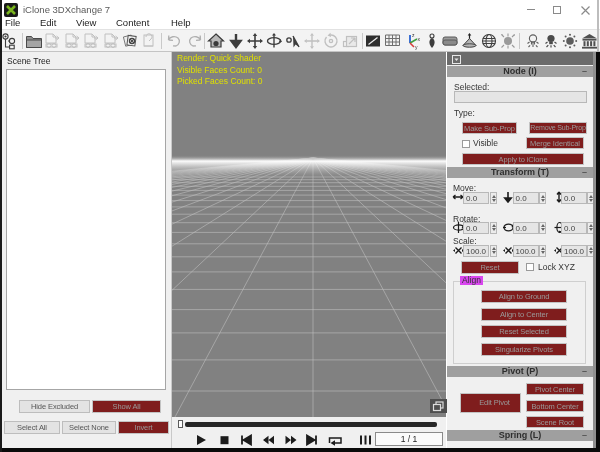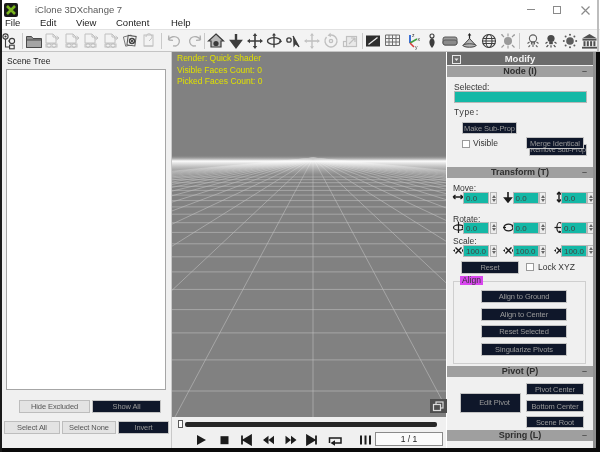--- a/index.html
+++ b/index.html
@@ -1,37 +1,37 @@
 <!DOCTYPE html>
 <html><head><meta charset="utf-8"><style>
 *{margin:0;padding:0;box-sizing:border-box;}
 html,body{width:600px;height:452px;overflow:hidden;background:#000;font-family:"Liberation Sans",sans-serif;}
 .abs{position:absolute;}
 #win{position:absolute;left:0;top:0;width:600px;height:452px;background:#fff;}
 .btn{position:absolute;background:#e3e3e3;border:1px solid #bdbdbd;font-size:7.5px;letter-spacing:-0.1px;color:#555;text-align:center;font-family:"Liberation Sans",sans-serif;line-height:11px;white-space:nowrap;overflow:hidden;}
-.btn.dis{color:#9a9a9a;background:#0f172a;border-color:#c3c3c3;}
+.btn.dis{color:#9a9a9a;background:#7f1d1d;border-color:#c3c3c3;}
 .hdr{position:absolute;left:447px;width:146px;height:11px;background:#9f9f9f;font-size:9px;font-weight:bold;color:#2e2e2e;text-align:center;line-height:11px;}
 .hdr .mm{position:absolute;right:6px;top:0;font-weight:bold;color:#555;}
 .lbl{position:absolute;font-size:8.5px;color:#333;line-height:8.5px;white-space:nowrap;}
-.inp{position:absolute;background:#14b8a6;border:1px solid #b8b8b8;font-size:8px;color:#444;white-space:nowrap;overflow:hidden;}
+.inp{position:absolute;background:#e5e5e5;border:1px solid #b8b8b8;font-size:8px;color:#444;white-space:nowrap;overflow:hidden;}
 .spin{position:absolute;width:7px;background:#ececec;border:1px solid #b8b8b8;}
 .spin:before{content:"";position:absolute;left:1px;top:1.5px;border-left:2.5px solid transparent;border-right:2.5px solid transparent;border-bottom:3px solid #666;}
 .spin:after{content:"";position:absolute;left:1px;bottom:1.5px;border-left:2.5px solid transparent;border-right:2.5px solid transparent;border-top:3px solid #666;}
 .sep{position:absolute;top:33px;height:16px;width:1px;background:#c9c9c9;}
 .ticon{position:absolute;top:32px;width:18px;height:18px;}
 svg{display:block;}
 </style></head><body>
 <div id="win">
 
 <div class="abs" style="left:0;top:0;width:600px;height:16px;background:#fff;"></div>
 <svg class="abs" style="left:4px;top:3px;" width="14" height="14" viewBox="0 0 14 14">
       <rect x="0" y="0" width="14" height="14" rx="2" fill="#1a1a1a"></rect>
       <path d="M3 3 L11 11 M11 3 L3 11" stroke="#7ab51d" stroke-width="2.6"></path>
     </svg>
-<div class="abs" style="left:35px;top:4px;font-size:9.5px;color:#5a5a5a;">iClone 3DXchange 7</div>
+<div class="abs" style="left:23px;top:4px;font-size:9.5px;color:#5a5a5a;">iClone 3DXchange 7</div>
 <div class="abs" style="left:527px;top:9px;width:8px;height:1.2px;background:#8a8a8a;"></div>
 <div class="abs" style="left:553px;top:6px;width:8px;height:8px;border:1.2px solid #8a8a8a;"></div>
 <svg class="abs" style="left:581px;top:6px;" width="9" height="9" viewBox="0 0 9 9">
       <path d="M0.5 0.5 L8.5 8.5 M8.5 0.5 L0.5 8.5" stroke="#8a8a8a" stroke-width="1.2"></path>
     </svg>
 
 <div class="abs" style="left:5px;top:17px;font-size:9.5px;color:#222;">File</div>
 <div class="abs" style="left:40px;top:17px;font-size:9.5px;color:#222;">Edit</div>
 <div class="abs" style="left:76px;top:17px;font-size:9.5px;color:#222;">View</div>
 <div class="abs" style="left:116px;top:17px;font-size:9.5px;color:#222;">Content</div>
@@ -428,30 +428,30 @@
       </g>
 </svg>
 <div class="abs" style="left:375px;top:431.5px;width:68px;height:14px;background:#fafafa;border:1px solid #8a8a8a;font-size:8.5px;color:#222;text-align:center;line-height:13px;">1 / 1</div>
 
 <div class="abs" style="left:447px;top:52px;width:146px;height:396px;background:#f0f0f0;"></div>
 <div class="abs" style="left:447px;top:52px;width:146px;height:13px;background:#6b6b6b;"></div>
 <svg class="abs" style="left:452px;top:54.5px;" width="9" height="9" viewBox="0 0 9 9">
       <rect x="0.5" y="0.5" width="8" height="8" fill="none" stroke="#e8e8e8" stroke-width="1"></rect>
       <path d="M2.5 3.5 h4 l-2 2.5 z" fill="#e8e8e8"></path>
     </svg>
-<div class="abs" style="left:447px;top:53px;width:146px;font-size:9.5px;font-weight:bold;color:#f2f2f2;text-align:center;">Modify</div>
 <div class="hdr" style="top:65.5px;">Node (I)<span class="mm">–</span></div>
 <div class="lbl" style="left:454px;top:83px;">Selected:</div>
 <div class="inp" style="left:454px;top:91px;width:133px;height:12px;"></div>
-<div class="lbl" style="left:454px;top:109px;font-family:Liberation Mono, monospace;">Type:</div>
+<div class="lbl" style="left:454px;top:109px;">Type:</div>
 <div class="btn dis" style="left:462px;top:122px;width:55px;height:12px;">Make Sub-Prop</div>
-<div class="btn dis" style="left:529px;top:122px;width:58px;height:12px;font-size:7.1px;letter-spacing:-0.2px;margin-top:22px;">Remove Sub-Prop</div>
+<div class="btn dis" style="left:529px;top:122px;width:58px;height:12px;font-size:7.1px;letter-spacing:-0.2px;">Remove Sub-Prop</div>
 <div class="abs" style="left:462px;top:140px;width:8px;height:8px;background:#fff;border:1px solid #9a9a9a;"></div>
 <div class="lbl" style="left:473px;top:139px;">Visible</div>
 <div class="btn dis" style="left:526px;top:137px;width:58px;height:12px;">Merge Identical</div>
+<div class="btn dis" style="left:462px;top:152.5px;width:122px;height:12px;">Apply to iClone</div>
 <div class="hdr" style="top:167px;">Transform (T)<span class="mm">–</span></div>
 <div class="lbl" style="left:453px;top:184px;">Move:</div>
 <div class="lbl" style="left:453px;top:215px;">Rotate:</div>
 <div class="lbl" style="left:453px;top:237px;">Scale:</div>
 <div class="abs" style="left:452px;top:191px;">
       <svg width="12" height="12" viewBox="0 0 12 12">
         <path d="M1 6 h10 M1 6 l2.5-2 M1 6 l2.5 2 M11 6 l-2.5-2 M11 6 l-2.5 2" stroke="#1c1c1c" stroke-width="1.3" fill="none"></path>
       </svg>
     </div>
 <div class="inp" style="left:463px;top:192px;width:26px;height:12px;line-height:11px;padding-left:2px;">0.0</div>

